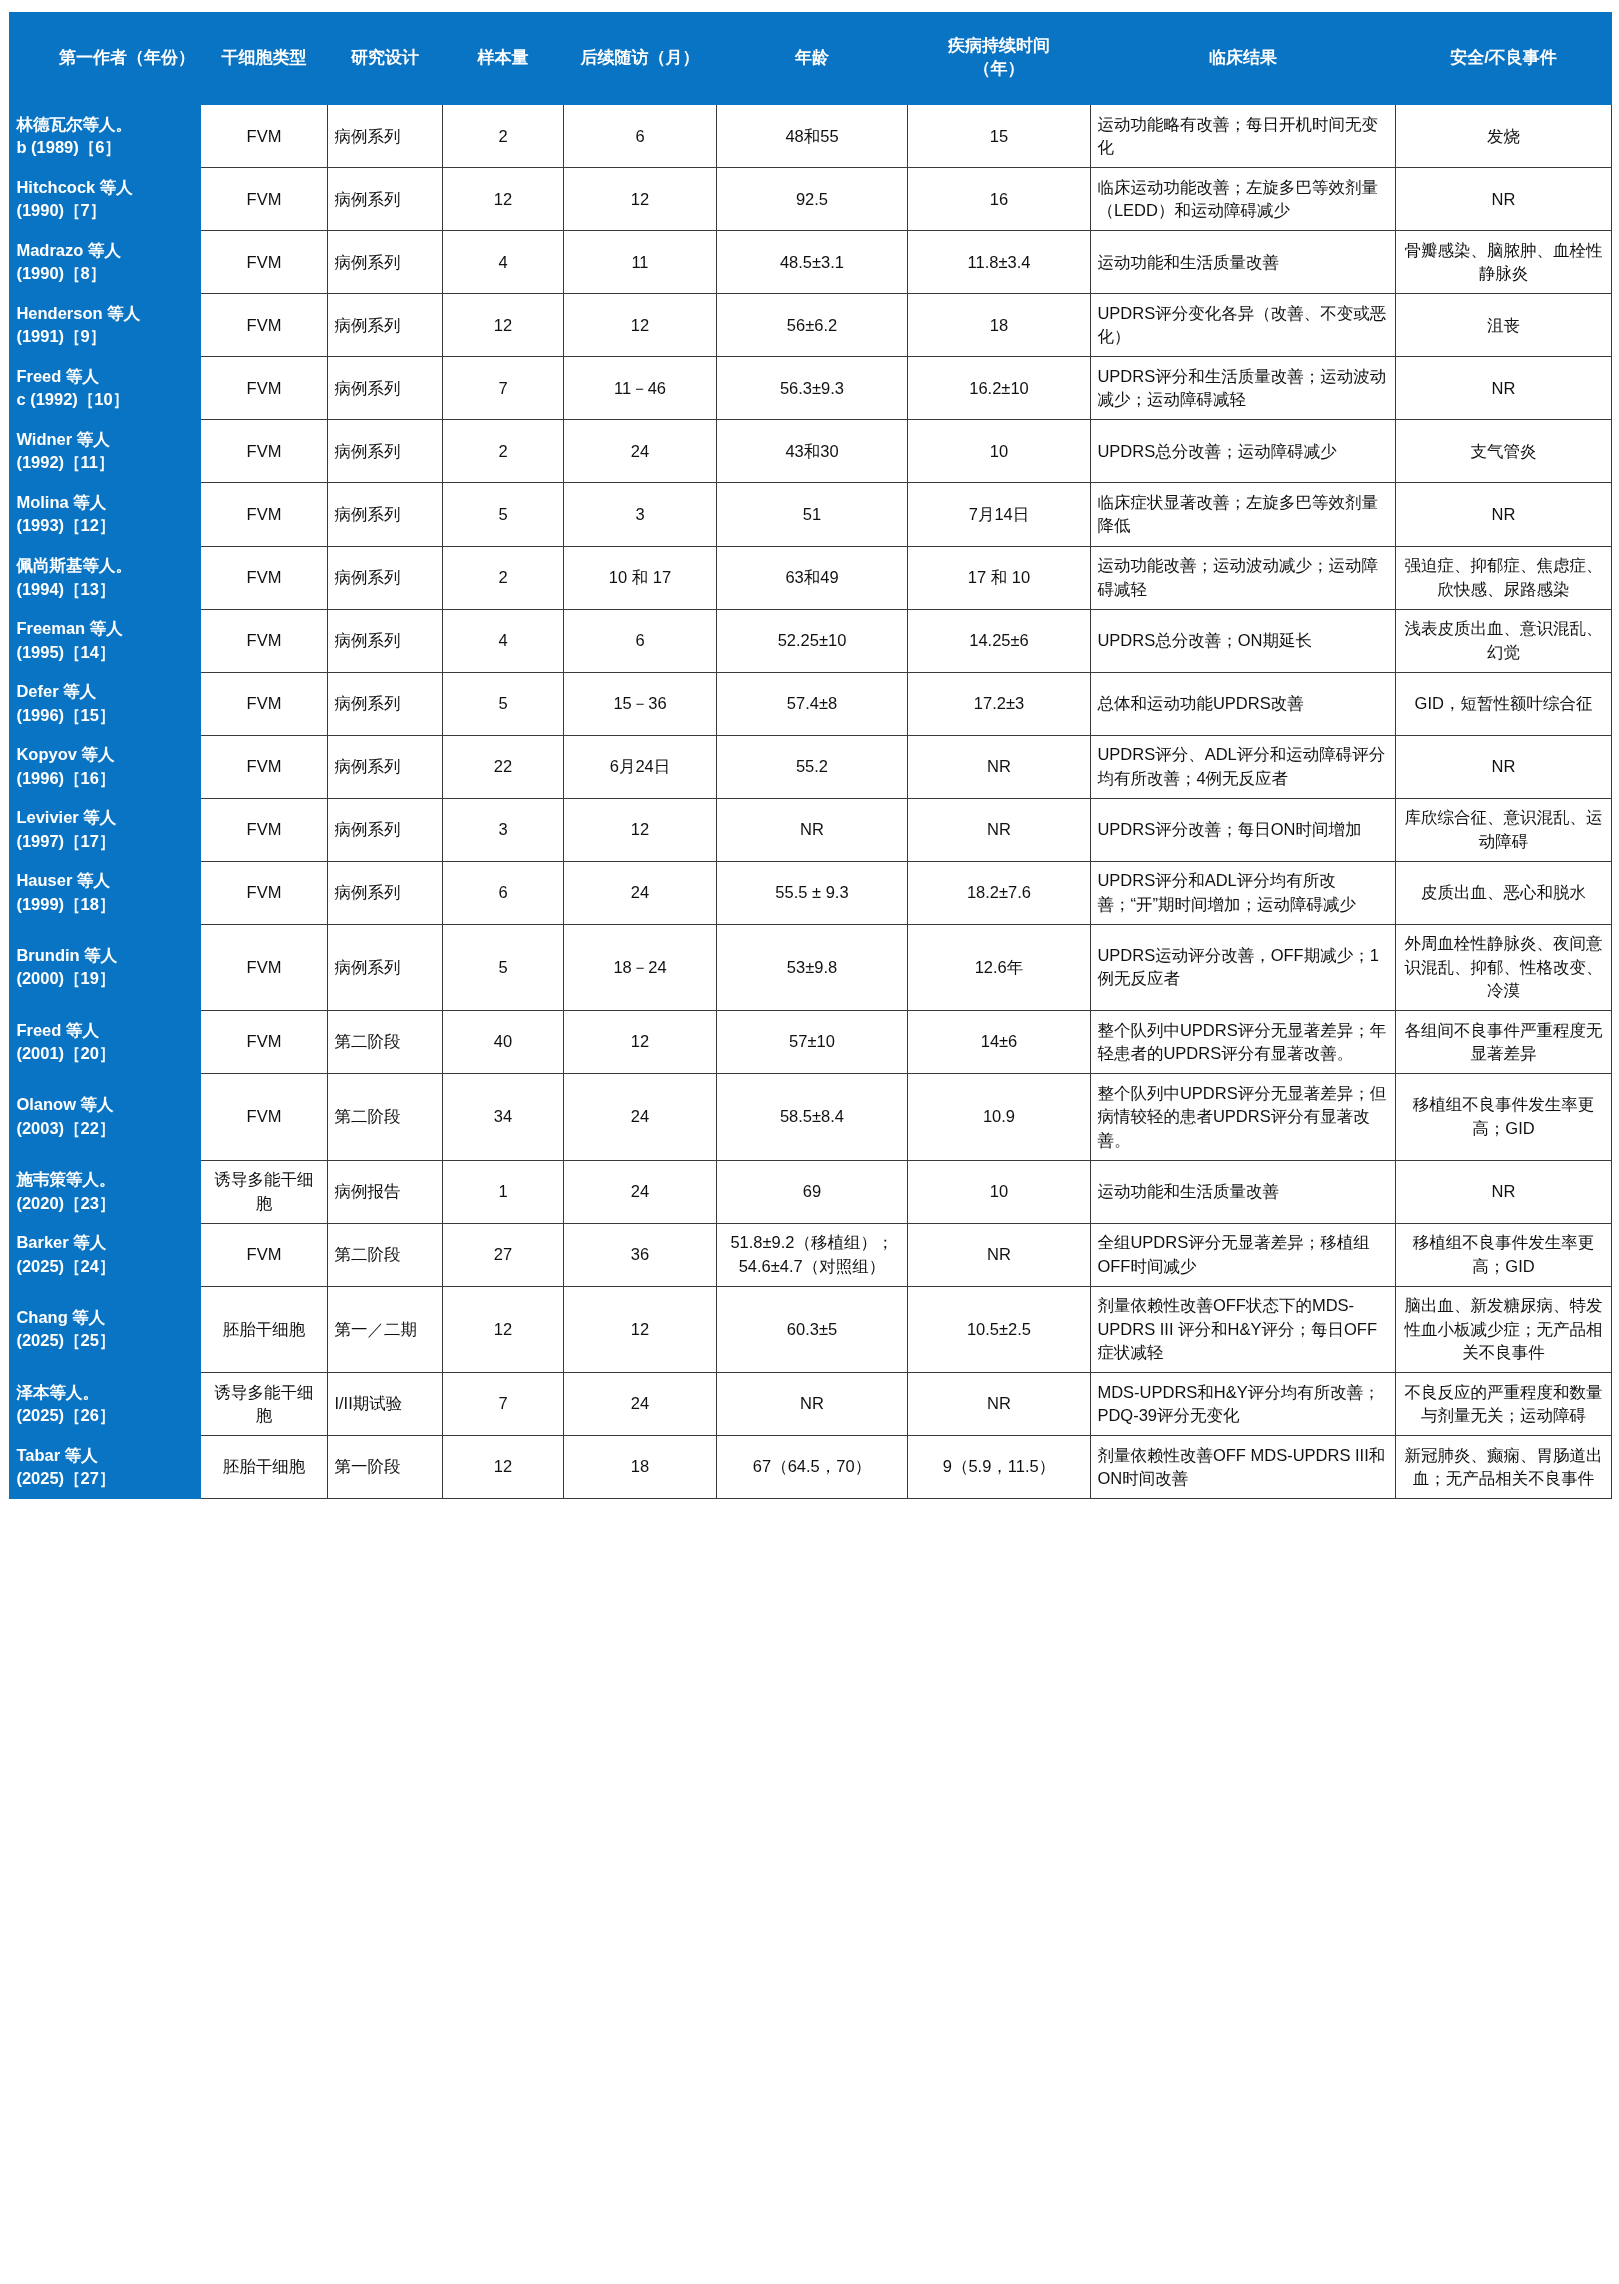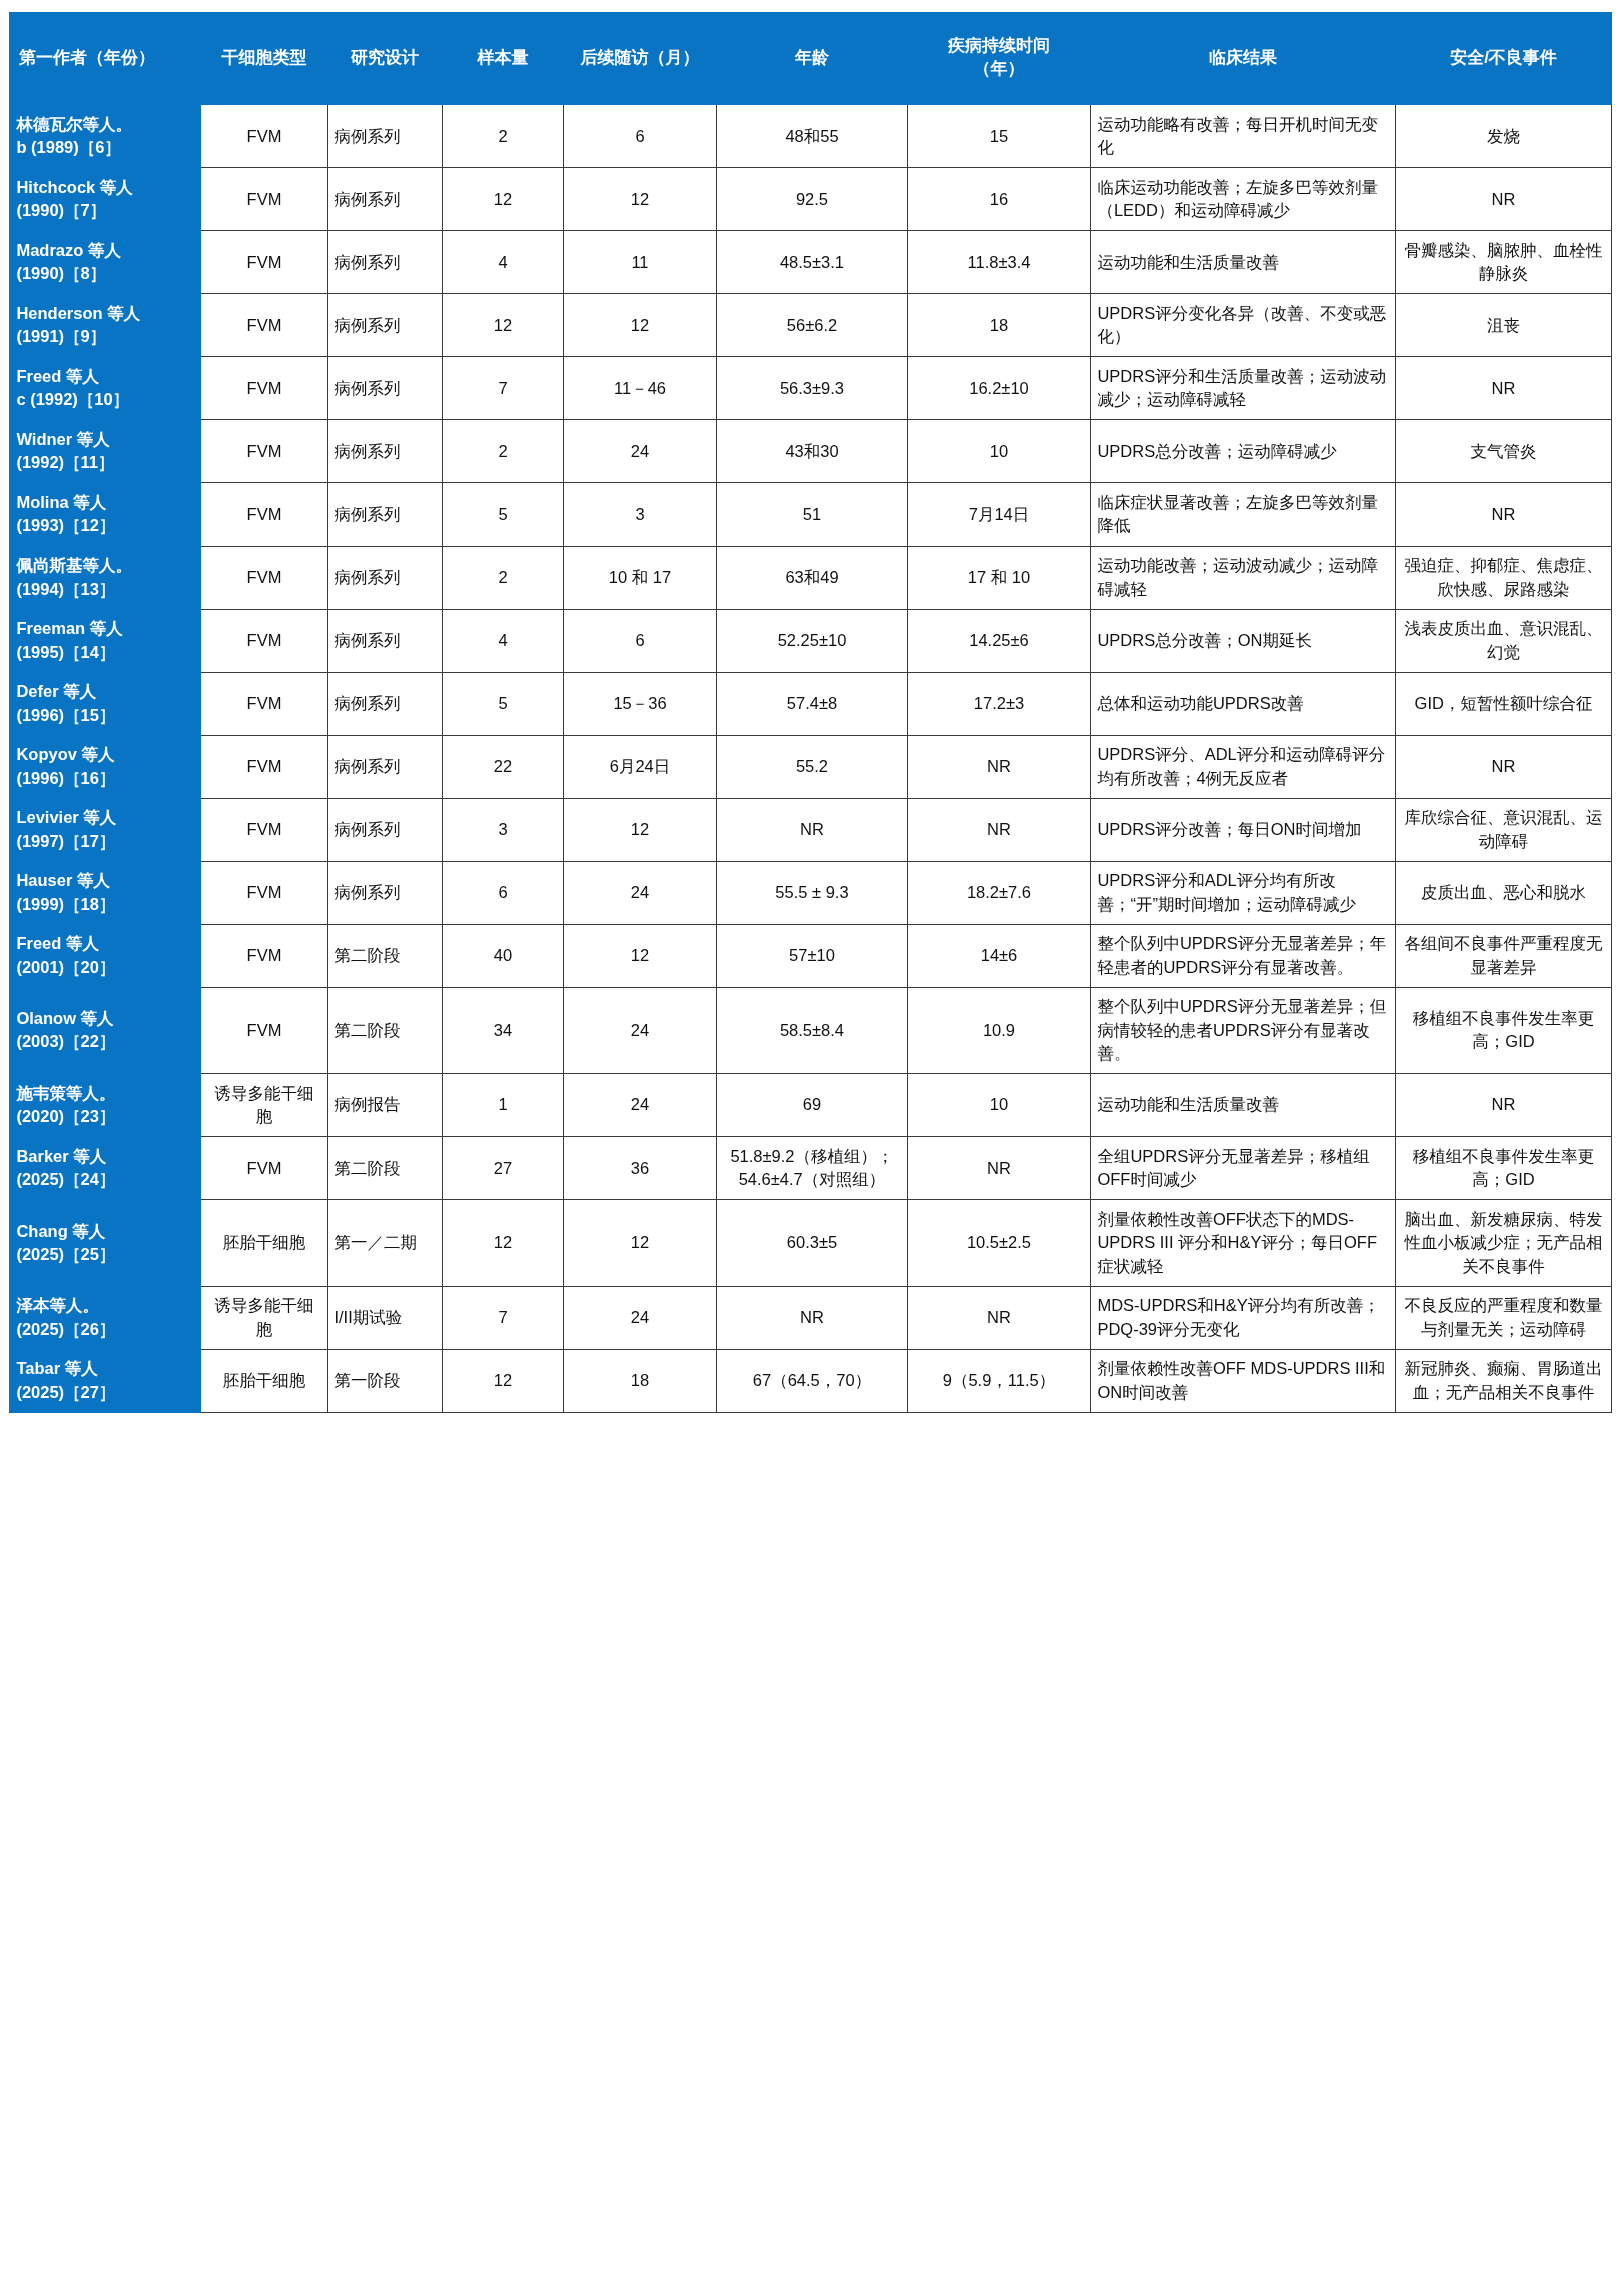--- a/index.html
+++ b/index.html
@@ -37,21 +37,21 @@
     font-size: 17px;
     font-weight: bold;
     text-align: center;
     vertical-align: middle;
     padding: 6.4px 5.1px;
     height: 79px;
     border: 0.6px solid #0a74c4;
     line-height: 1.35;
   }
   thead th.left-head {
-    text-align: left;
+    text-align: right;
     padding-left: 9px;
   }
   tbody td {
     border: 0.6px solid #3a3a3a;
     font-size: 16.5px;
     color: #111111;
     vertical-align: middle;
     padding: 7.6px 6.4px;
     line-height: 1.42;
   }
@@ -254,20 +254,32 @@
         <td class="ctr">FVM</td>
         <td class="lft">病例系列</td>
         <td class="ctr">6</td>
         <td class="ctr">24</td>
         <td class="ctr">55.5 ± 9.3</td>
         <td class="ctr">18.2±7.6</td>
         <td class="lft">UPDRS评分和ADL评分均有所改善；“开”期时间增加；运动障碍减少</td>
         <td class="ctr">皮质出血、恶心和脱水</td>
       </tr>
       <tr>
+        <td class="author nowrap-cell">Brundin 等人
+(2000)［19］</td>
+        <td class="ctr">FVM</td>
+        <td class="lft">病例系列</td>
+        <td class="ctr">5</td>
+        <td class="ctr">18－24</td>
+        <td class="ctr">53±9.8</td>
+        <td class="ctr">12.6年</td>
+        <td class="lft">UPDRS运动评分改善，OFF期减少；1例无反应者</td>
+        <td class="ctr">外周血栓性静脉炎、夜间意识混乱、抑郁、性格改变、冷漠</td>
+      </tr>
+      <tr>
         <td class="author nowrap-cell">Freed 等人
 (2001)［20］</td>
         <td class="ctr">FVM</td>
         <td class="lft">第二阶段</td>
         <td class="ctr">40</td>
         <td class="ctr">12</td>
         <td class="ctr">57±10</td>
         <td class="ctr">14±6</td>
         <td class="lft">整个队列中UPDRS评分无显著差异；年轻患者的UPDRS评分有显著改善。</td>
         <td class="ctr">各组间不良事件严重程度无显著差异</td>

